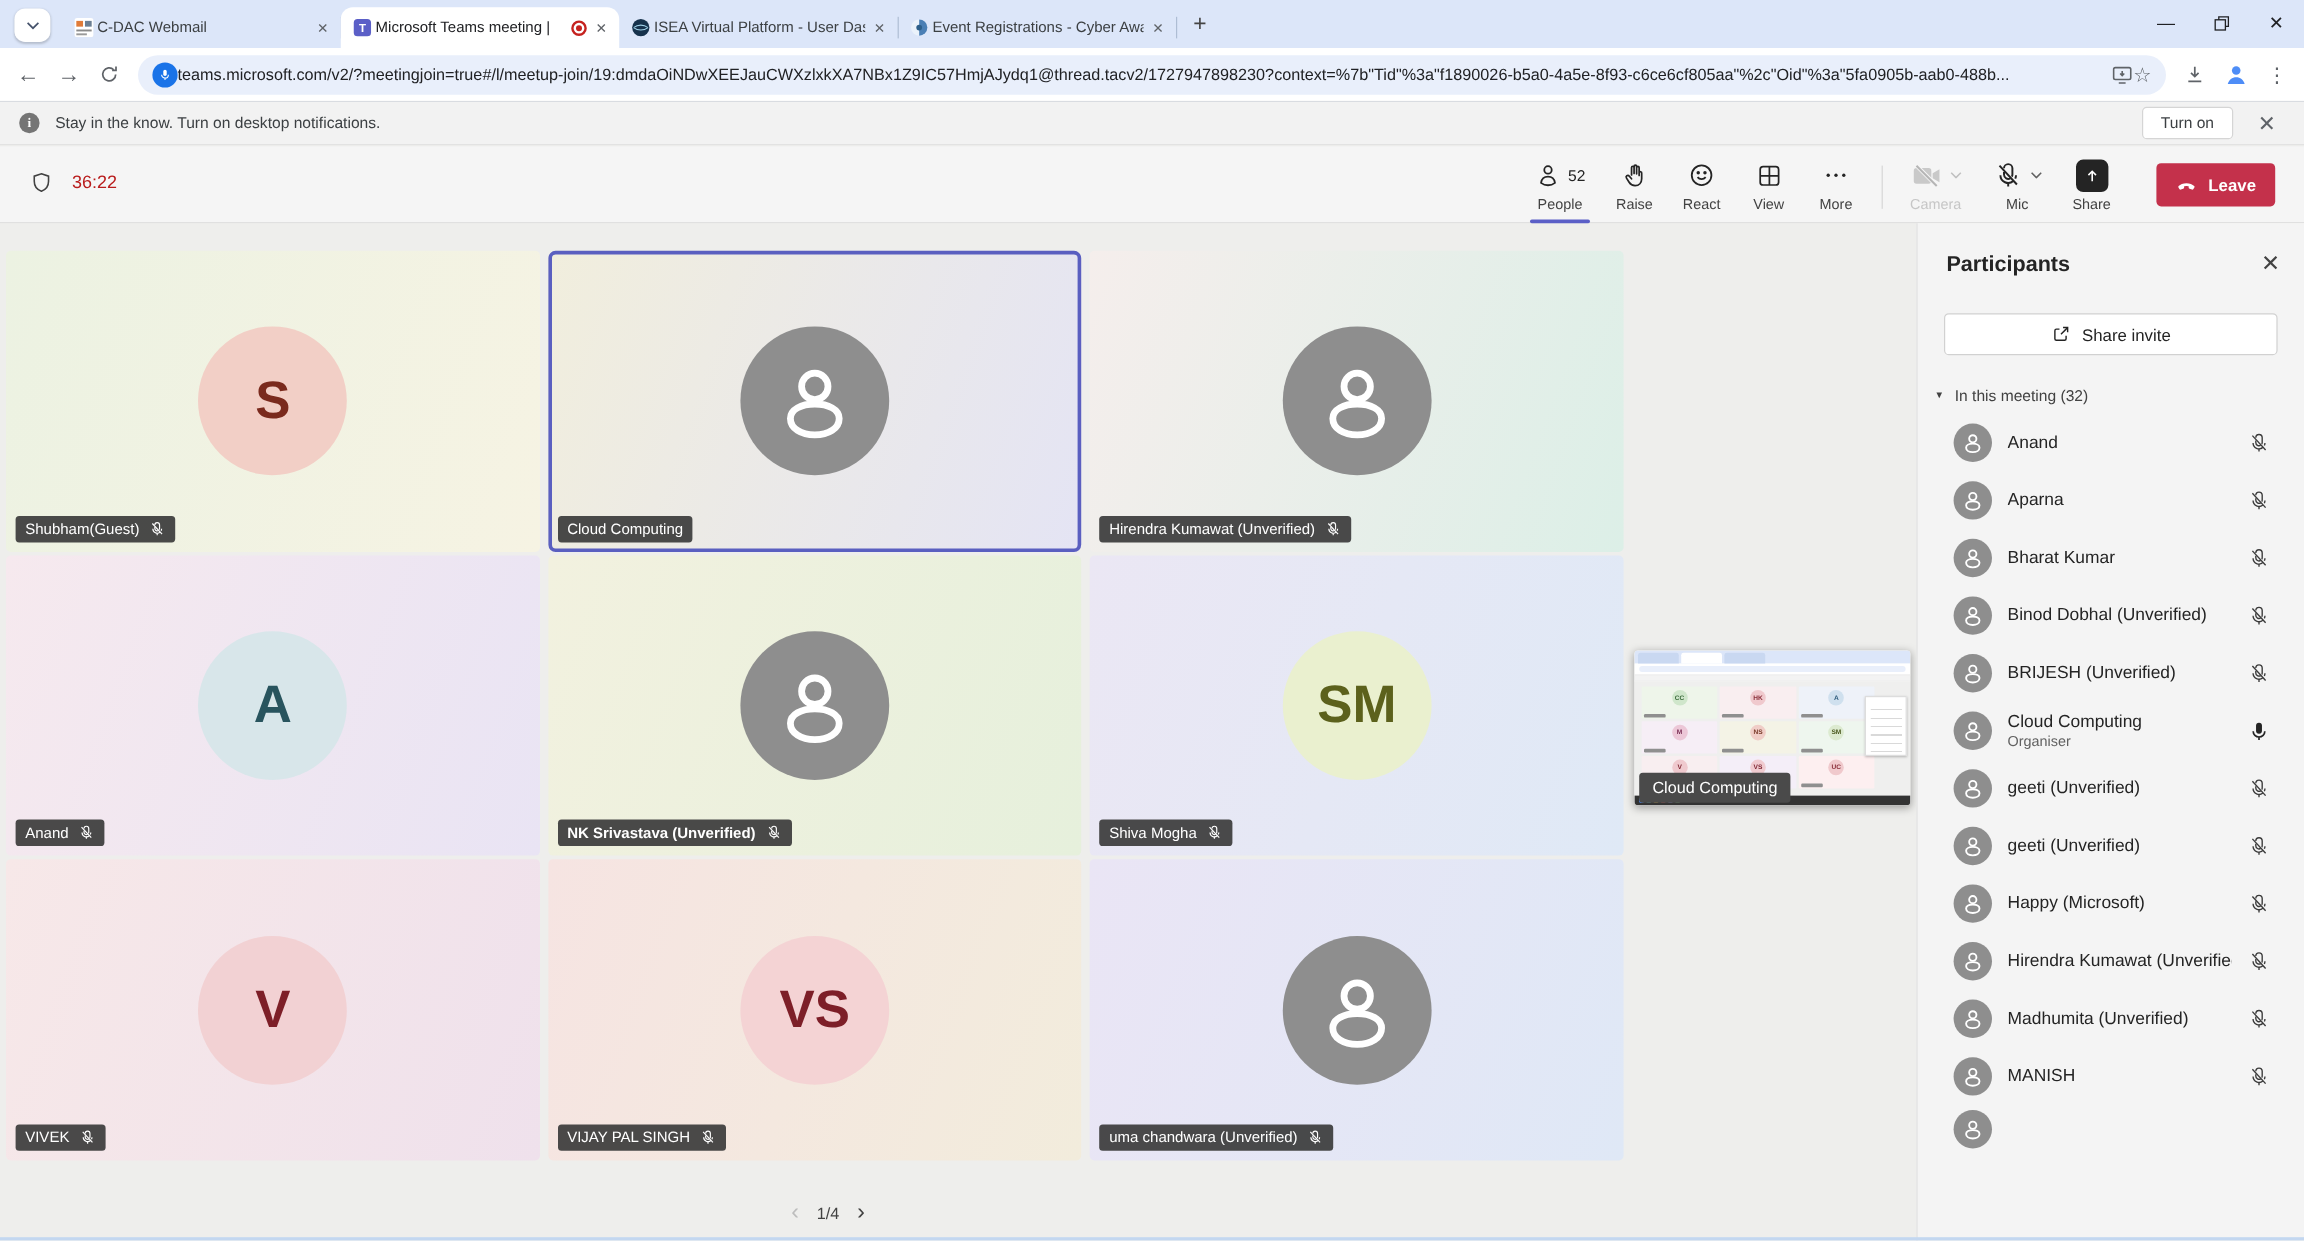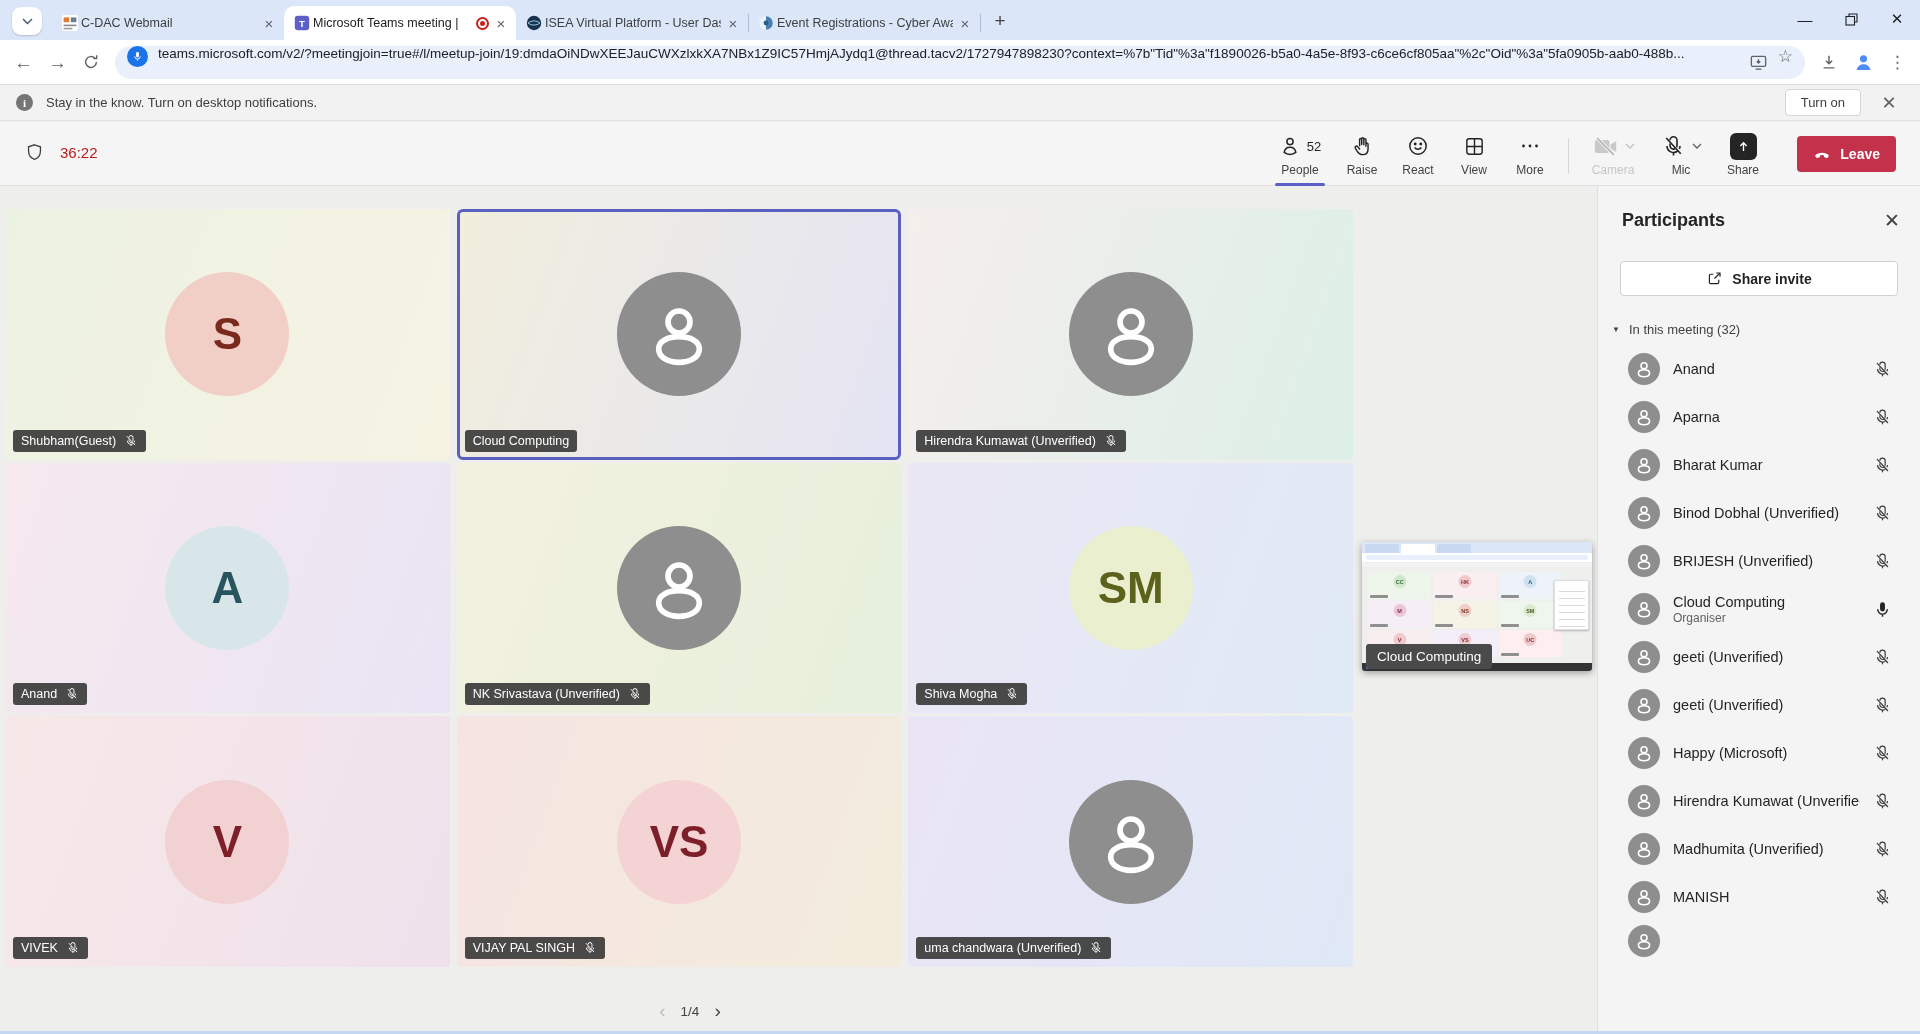--- a/index.html
+++ b/index.html
@@ -18,21 +18,21 @@
   .favicon{width:16px;height:16px;flex:none;display:flex}
   .favicon svg{width:16px;height:16px}
   .rec-dot{width:13px;height:13px;border:2px solid #c5221f;border-radius:50%;display:flex;align-items:center;justify-content:center;flex:none}
   .rec-dot::after{content:"";width:5px;height:5px;background:#c5221f;border-radius:50%}
   .newtab{width:28px;height:28px;margin:0 0 5px 6px;display:flex;align-items:center;justify-content:center;font-size:19px;color:#444}
   .winctrl{position:absolute;top:0;right:0;height:38px;display:flex;z-index:3}
   .winbtn{width:46px;display:flex;align-items:center;justify-content:center;color:#202124;font-size:15px}
 
   .navrow{position:absolute;top:40px;left:0;right:0;height:44px;background:#fff;display:flex;align-items:center;padding:0 14px;gap:15px;z-index:1}
   .navicon{color:#5f6368;font-size:19px;line-height:1;display:flex;align-items:center}
-  .urlbar{flex:1;height:33px;background:#e9effb;border-radius:17px;display:flex;padding:0 12px;gap:10px;min-width:0}
+  .urlbar{flex:1;height:33px;background:#e9effb;border-radius:17px;display:flex;align-items:center;padding:0 12px;min-width:0}
   .mic-badge{width:21px;height:21px;border-radius:50%;background:#1a73e8;display:flex;align-items:center;justify-content:center;flex:none}
   .url-text{flex:1;font-size:13.5px;color:#202124;white-space:nowrap;overflow:hidden;min-width:0}
   .urlbar .right-ic{flex:none;display:flex;align-items:center;color:#5f6368}
   .star{font-size:17px;color:#5f6368}
   .menu3{font-size:17px;color:#5f6368;letter-spacing:0}
 
   
   .notifbar{position:absolute;top:84px;left:0;right:0;height:37px;background:#f2f2f2;border-top:1px solid #d9dce1;border-bottom:1px solid #e2e2e2;display:flex;align-items:center;padding:0 16px;gap:13px;font-size:13px;color:#3c4043}
   .info-ic{width:17px;height:17px;border-radius:50%;background:#757575;color:#fff;font-size:11px;font-weight:bold;display:flex;align-items:center;justify-content:center;font-family:"Liberation Serif",serif;flex:none}
   .turnon{margin-left:auto;height:27px;padding:0 15px;background:#fff;border:1px solid #d5d5d5;border-radius:4px;font-size:13px;color:#3c4043;font-family:inherit}
@@ -87,21 +87,21 @@
   .pv-menu{position:absolute;right:3px;top:12px;width:35px;height:50px;background:#fff;border:1px solid #ddd;box-shadow:0 1px 2px rgba(0,0,0,.25);background-image:repeating-linear-gradient(#fff 0 6px,#d9d9d9 6px 7px);background-size:26px 100%;background-position:4px 4px;background-repeat:no-repeat}
   .pv-task{position:absolute;left:0;right:0;bottom:0;height:8px;background:#333;display:flex;align-items:center;gap:2px;padding:0 4px}
   .pv-dot{width:4px;height:4px;border-radius:1px}
   .preview-label{position:absolute;left:1366px;top:644px;background:#4a4a4a;color:#fff;font-size:13.5px;padding:5px 11px;border-radius:3px;z-index:2}
 
   
   .panel{position:absolute;top:186px;right:0;width:323px;bottom:0;background:#f4f4f4;border-left:1px solid #e0e0e0;overflow:hidden}
   .p-head{display:flex;align-items:center;padding:24px 20px 10px 24px}
   .p-title{font-size:18px;font-weight:bold;color:#242424;flex:1}
   .p-close{color:#424242;font-size:19px;line-height:1}
-  .share-btn{margin:20px 22px 0;height:35px;background:#fff;border:1px solid #d1d1d1;border-radius:4px;display:flex;align-items:center;justify-content:center;gap:9px;font-size:14px;color:#242424;font-weight:bold;font-family:inherit;width:calc(100% - 44px)}
+  .share-btn{margin:20px 22px 0;height:35px;background:#fff;border:1px solid #d1d1d1;border-radius:4px;display:flex;align-items:center;justify-content:center;gap:9px;font-size:14px;color:#242424;font-weight:normal;font-family:inherit;width:calc(100% - 44px)}
   .p-section{display:flex;align-items:center;gap:9px;margin:26px 0 6px 14px;font-size:13px;color:#424242}
   .tri{font-size:8px;color:#424242}
   .p-list{margin-top:8px}
   .p-row{height:48px;display:flex;align-items:center;padding:0 28px 0 30px;gap:13px}
   .p-ava{width:32px;height:32px;border-radius:50%;background:#8e8e8e;display:flex;align-items:center;justify-content:center;flex:none}
   .p-ava svg{width:22px;height:22px}
   .p-nw{flex:1;min-width:0}
   .p-name{font-size:14.5px;color:#242424;white-space:nowrap;overflow:hidden}
   .p-role{font-size:12px;color:#616161;margin-top:1px}
   .p-role:empty{display:none}
@@ -413,21 +413,21 @@
             <svg viewBox="0 0 20 20" fill="none" stroke="#fff" stroke-width="1.4">
               <path d="M7.2 5a2.8 2.8 0 0 1 5.6 0v4.2c0 .5-.1 1-.4 1.4M7.2 7.5v1.7a2.8 2.8 0 0 0 4.3 2.4"></path>
               <path d="M4.8 9.6a5.2 5.2 0 0 0 8.6 3.9M15.2 9.6c0 .8-.2 1.6-.5 2.3"></path>
               <path d="M10 14.8v2.4"></path>
               <path d="M4.2 3.2l11.6 12.6"></path>
             </svg>
           </span>
         </div>
       </div>
 
-      <div class="tile has-person is-muted" style="background: linear-gradient(110deg, rgb(242, 241, 223), rgb(230, 240, 220));">
+      <div class="tile has-person is-muted" style="background: linear-gradient(110deg, rgb(242, 241, 223), rgb(230, 240, 220)); font-weight: bold;">
         <div class="avatar">
 
           <span class="pers">
             <svg viewBox="0 0 24 24" fill="none" stroke="#fff" stroke-width="1.7">
               <circle cx="12" cy="8.4" r="3.3"></circle>
               <path d="M5.9 16.4c0-2.2 2.7-3.6 6.1-3.6s6.1 1.4 6.1 3.6c0 2.5-2.7 4.1-6.1 4.1s-6.1-1.6-6.1-4.1z"></path>
             </svg>
           </span>
         </div>
         <div class="nlabel">

